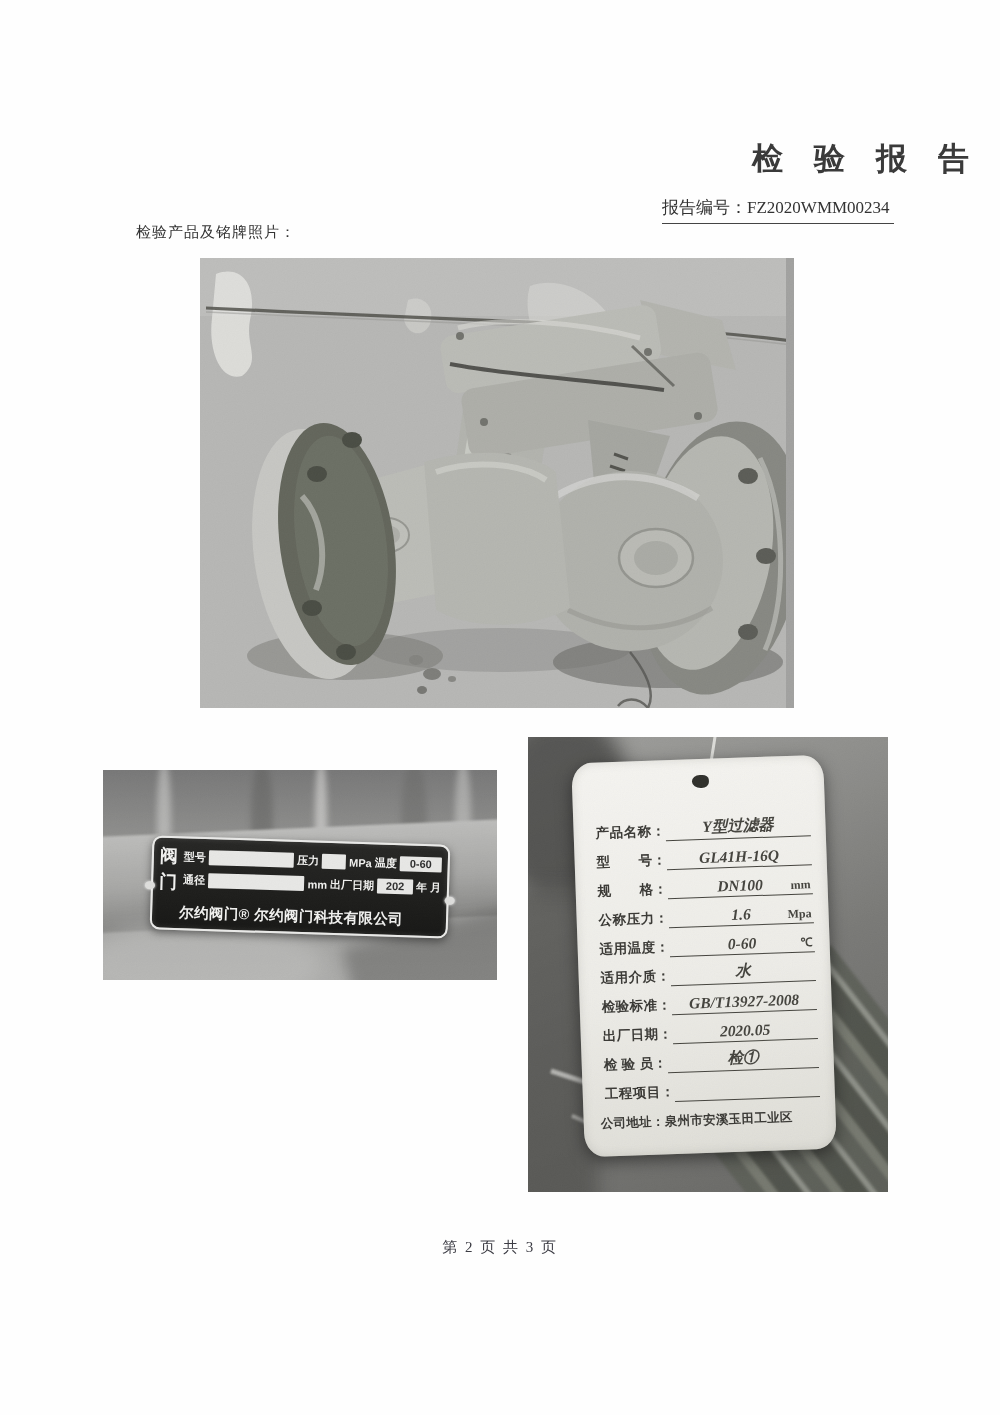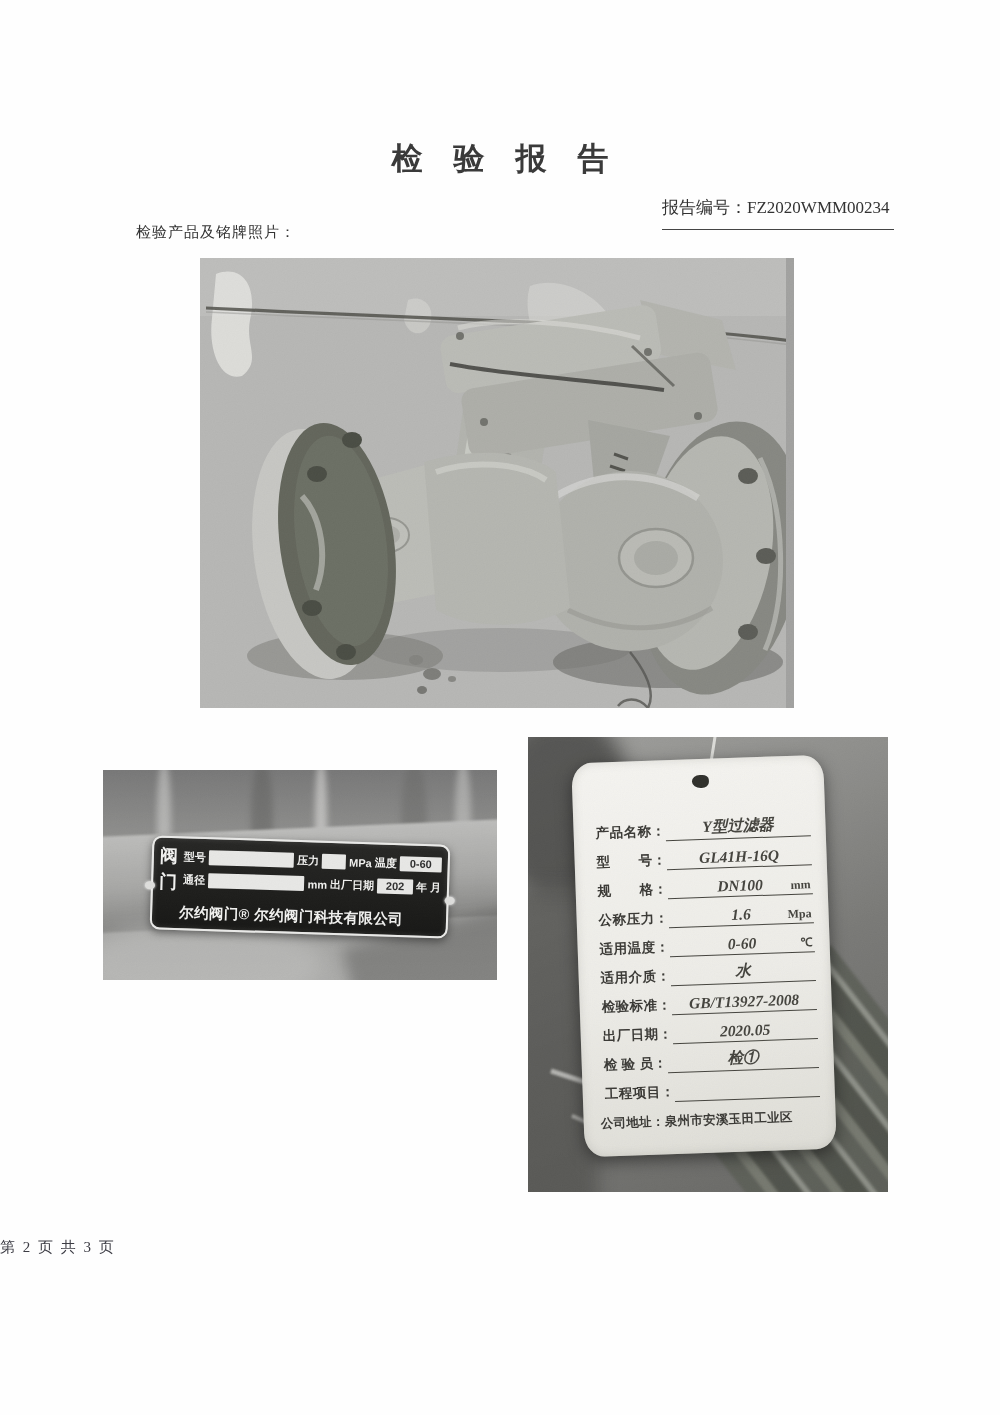--- a/index.html
+++ b/index.html
@@ -4,28 +4,28 @@
 <style>
   html,body{margin:0;padding:0;background:#ececec;}
   .page{
     position:relative;width:1000px;height:1415px;margin:0 auto;
     background:#fefefe;overflow:hidden;
     font-family:"Liberation Serif", serif;color:#2b2b2b;
   }
   
   .title{
     position:absolute;top:138px;left:0;width:100%;
-    text-align:center;font-size:31px;font-weight:bold;color:#3a3a3a;
+    text-align:right;font-size:31px;font-weight:bold;color:#3a3a3a;
     letter-spacing:31px;text-indent:31px;
     font-family:"Liberation Sans", sans-serif;
   }
   .report-no{
     position:absolute;top:196px;left:662px;
     font-size:17px;color:#333;
-    border-bottom:1.5px solid #444;padding:0 4px 10px 0;
+    border-bottom:1.5px solid #444;padding:0 4px 4px 0;
     white-space:nowrap;
   }
   .section-label{
     position:absolute;top:223px;left:100px;
     font-size:15px;color:#333;letter-spacing:1px;margin-left:36px;
   }
   
   .photo{position:absolute;overflow:hidden;}
   .photo-main{left:200px;top:258px;width:594px;height:450px;}
   .photo-plate{left:103px;top:770px;width:394px;height:210px;background:#8d8d8b;}
@@ -100,21 +100,21 @@
     font-size:15.5px;font-style:italic;font-weight:bold;color:#3a3933;white-space:nowrap;
   }
   .tunit{position:absolute;right:2px;bottom:1px;font-size:12px;font-weight:bold;color:#3a3933;}
   .tag-address{
     position:absolute;left:17px;right:8px;bottom:24px;
     font-size:12.5px;font-weight:bold;white-space:nowrap;letter-spacing:.3px;
   }
   
   .footer{
     position:absolute;top:1238px;left:0;width:100%;
-    font-size:15px;color:#3c3c44;letter-spacing:2px;
+    text-align:center;font-size:15px;color:#3c3c44;letter-spacing:2px;
   }
   .hidden-defs{position:absolute;width:0;height:0;overflow:hidden;}
 </style>
 </head>
 <body>
 
 <svg class="hidden-defs" aria-hidden="true">
   <defs>
     <filter id="grain" x="0" y="0" width="100%" height="100%">
       <feTurbulence type="fractalNoise" baseFrequency="0.9" numOctaves="2" stitchTiles="stitch"></feTurbulence>

